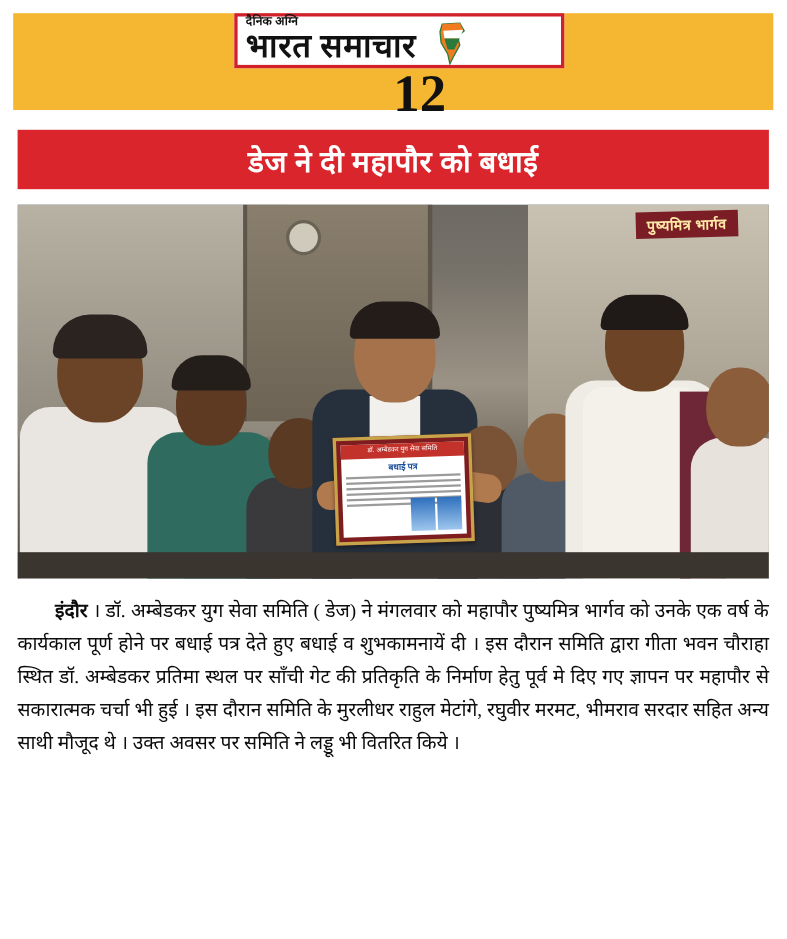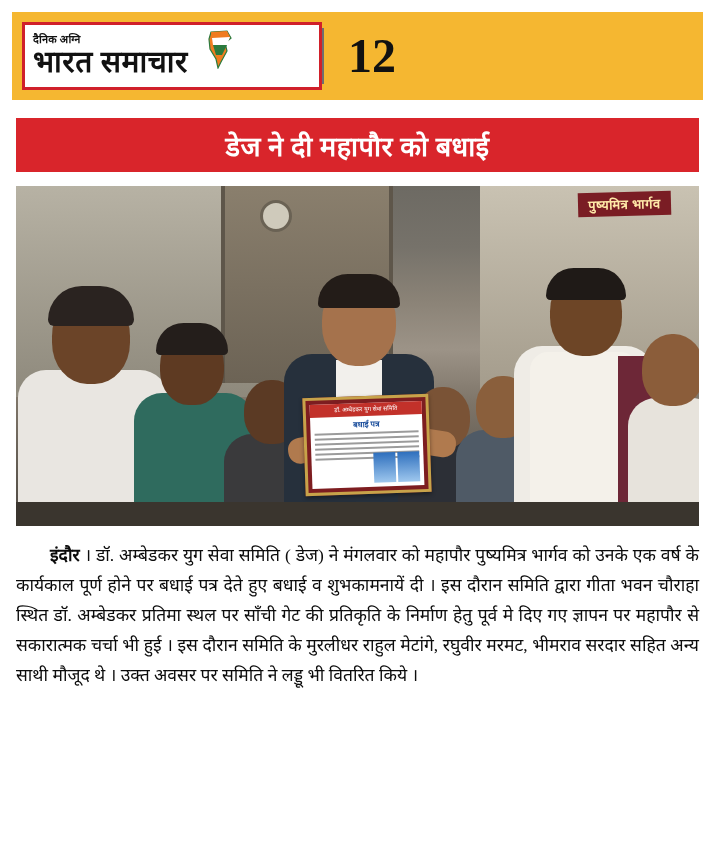--- a/index.html
+++ b/index.html
@@ -25,20 +25,21 @@
 
   
   .masthead {
     position: relative;
     margin: 12px 12px 0 12px;
     height: 88px;
     background: #f5b731;
     display: flex;
     align-items: center;
     box-sizing: border-box;
+    flex-direction: column;
   }
   .masthead-logo-box {
     position: relative;
     margin-left: 10px;
     width: 300px;
     height: 68px;
     background: #ffffff;
     border: 3px solid #d0202a;
     box-sizing: border-box;
     display: flex;
@@ -83,21 +84,21 @@
     padding: 0 6px;
   }
   .masthead-sep {
     width: 2px;
     height: 56px;
     background: #6f6f6f;
     margin-right: 0px;
   }
   .masthead-page {
     width: 96px;
-    text-align: center;
+    text-align: right;
     font-family: "Liberation Serif", serif;
     font-size: 48px;
     font-weight: bold;
     color: #111111;
     line-height: 48px;
   }
 
   
   .headline-bar {
     margin: 18px 16px 0 16px;

